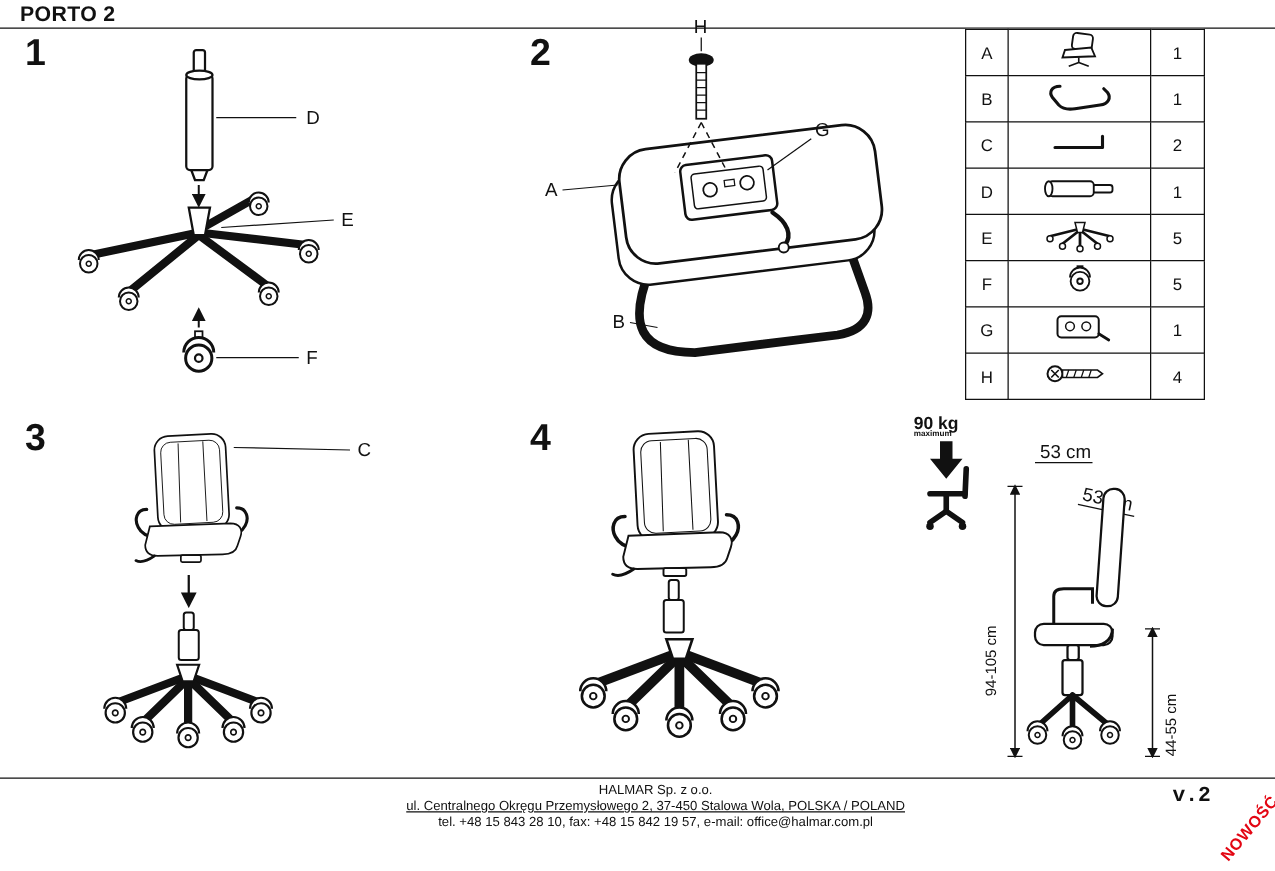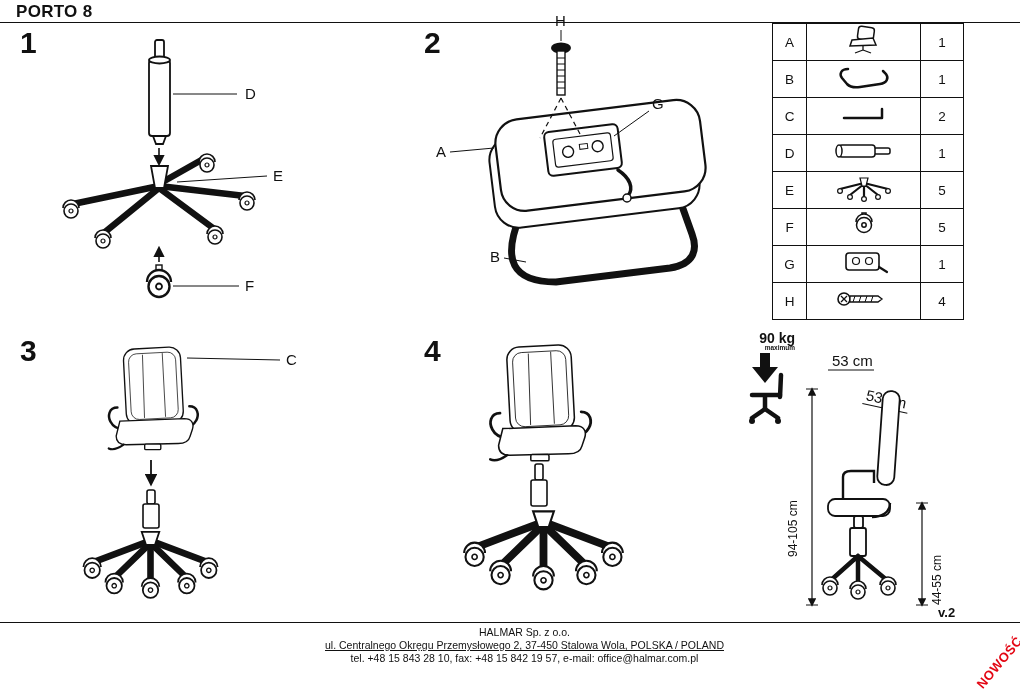--- a/index.html
+++ b/index.html
@@ -8,26 +8,26 @@
   .abs { position:absolute; }
   #title { left:16px; top:2px; font-size:17px; font-weight:bold; letter-spacing:.3px; }
   #title-rule { left:0; top:22px; width:1020px; border-top:1.5px solid #111; height:0; }
   .step-num { font-size:30px; font-weight:bold; }
   svg text { font-family:"Liberation Sans",sans-serif; font-size:15px; fill:#111; }
   table.parts { position:absolute; left:772px; top:23px; border-collapse:collapse; background:#fff; }
   table.parts td { border:1px solid #111; }
   td.c-letter { width:34px; height:37px; text-align:center; font-size:13.5px; }
   td.c-icon { width:114px; text-align:center; vertical-align:middle; }
   td.c-qty { width:43px; text-align:center; font-size:13.5px; }
-  .weight { left:731px; top:330px; width:64px; text-align:right; }
+  .weight { left:731px; top:330px; width:64px; text-align:left; }
   .w-val { font-size:14px; font-weight:bold; }
   .w-max { font-size:6.5px; font-weight:bold; margin-top:-2px; }
   .vtext { position:absolute; writing-mode:vertical-rl; transform:rotate(180deg); font-size:12px; white-space:nowrap; }
   #dims { left:788px; top:353px; width:195px; height:268px; }
-  #version { left:938px; top:605px; font-size:13px; font-weight:bold; }
+  #version { left:938px; top:628px; font-size:17px; font-weight:bold;font-family:Liberation Mono, monospace; }
   #footer-rule { left:0; top:622px; width:1020px; border-top:1px solid #111; height:0; }
   .f-line { left:0; width:1020px; text-align:center;padding-left:29px; }
   #f1 { top:626px; font-size:10.5px; }
   #f2 { top:639px; font-size:10.5px;text-decoration:underline; }
   #f3 { top:652px; font-size:10.5px; }
   #badge { left:968px; top:655px; transform:rotate(-50deg); color:#e30613; font-weight:bold; font-size:13px; letter-spacing:.5px; }
 </style>
 </head>
 <body>
 
@@ -64,21 +64,21 @@
         </g>
         <path d="M20,96 C6,96 4,110 9,119 C13,127 21,131 31,132" stroke-width="4" fill="none" stroke-linecap="round"></path>
         <path d="M136,94 C150,94 152,108 147,117 C143,125 135,129 125,130" stroke-width="4" fill="none" stroke-linecap="round"></path>
         <path d="M24,118 L128,114 C140,114 144,122 141,131 L137,143 C135,151 128,154 118,154 L34,156 C23,156 18,151 18,142 Z"></path>
         <path d="M30,156 C20,163 12,165 6,162" stroke-width="3.5" fill="none" stroke-linecap="round"></path>
         <rect x="64" y="155" width="26" height="9" rx="2"></rect>
       </g>
     </defs>
   </svg>
 
-  <div class="abs" id="title">PORTO 8</div>
+  <div class="abs" id="title">PORTO 2</div>
   <div class="abs" id="title-rule"></div>
 
   <div class="abs step-num" style="left:20px; top:26px">1</div>
   <div class="abs step-num" style="left:424px; top:26px">2</div>
   <div class="abs step-num" style="left:20px; top:334px">3</div>
   <div class="abs step-num" style="left:424px; top:334px">4</div>
 
   <svg class="abs" style="left:55px; top:36px" width="300" height="292" viewBox="0 0 300 292">
     <g fill="#fff" stroke="#111" stroke-width="1.8">
       <rect x="100" y="4" width="9" height="20" rx="2"></rect>

